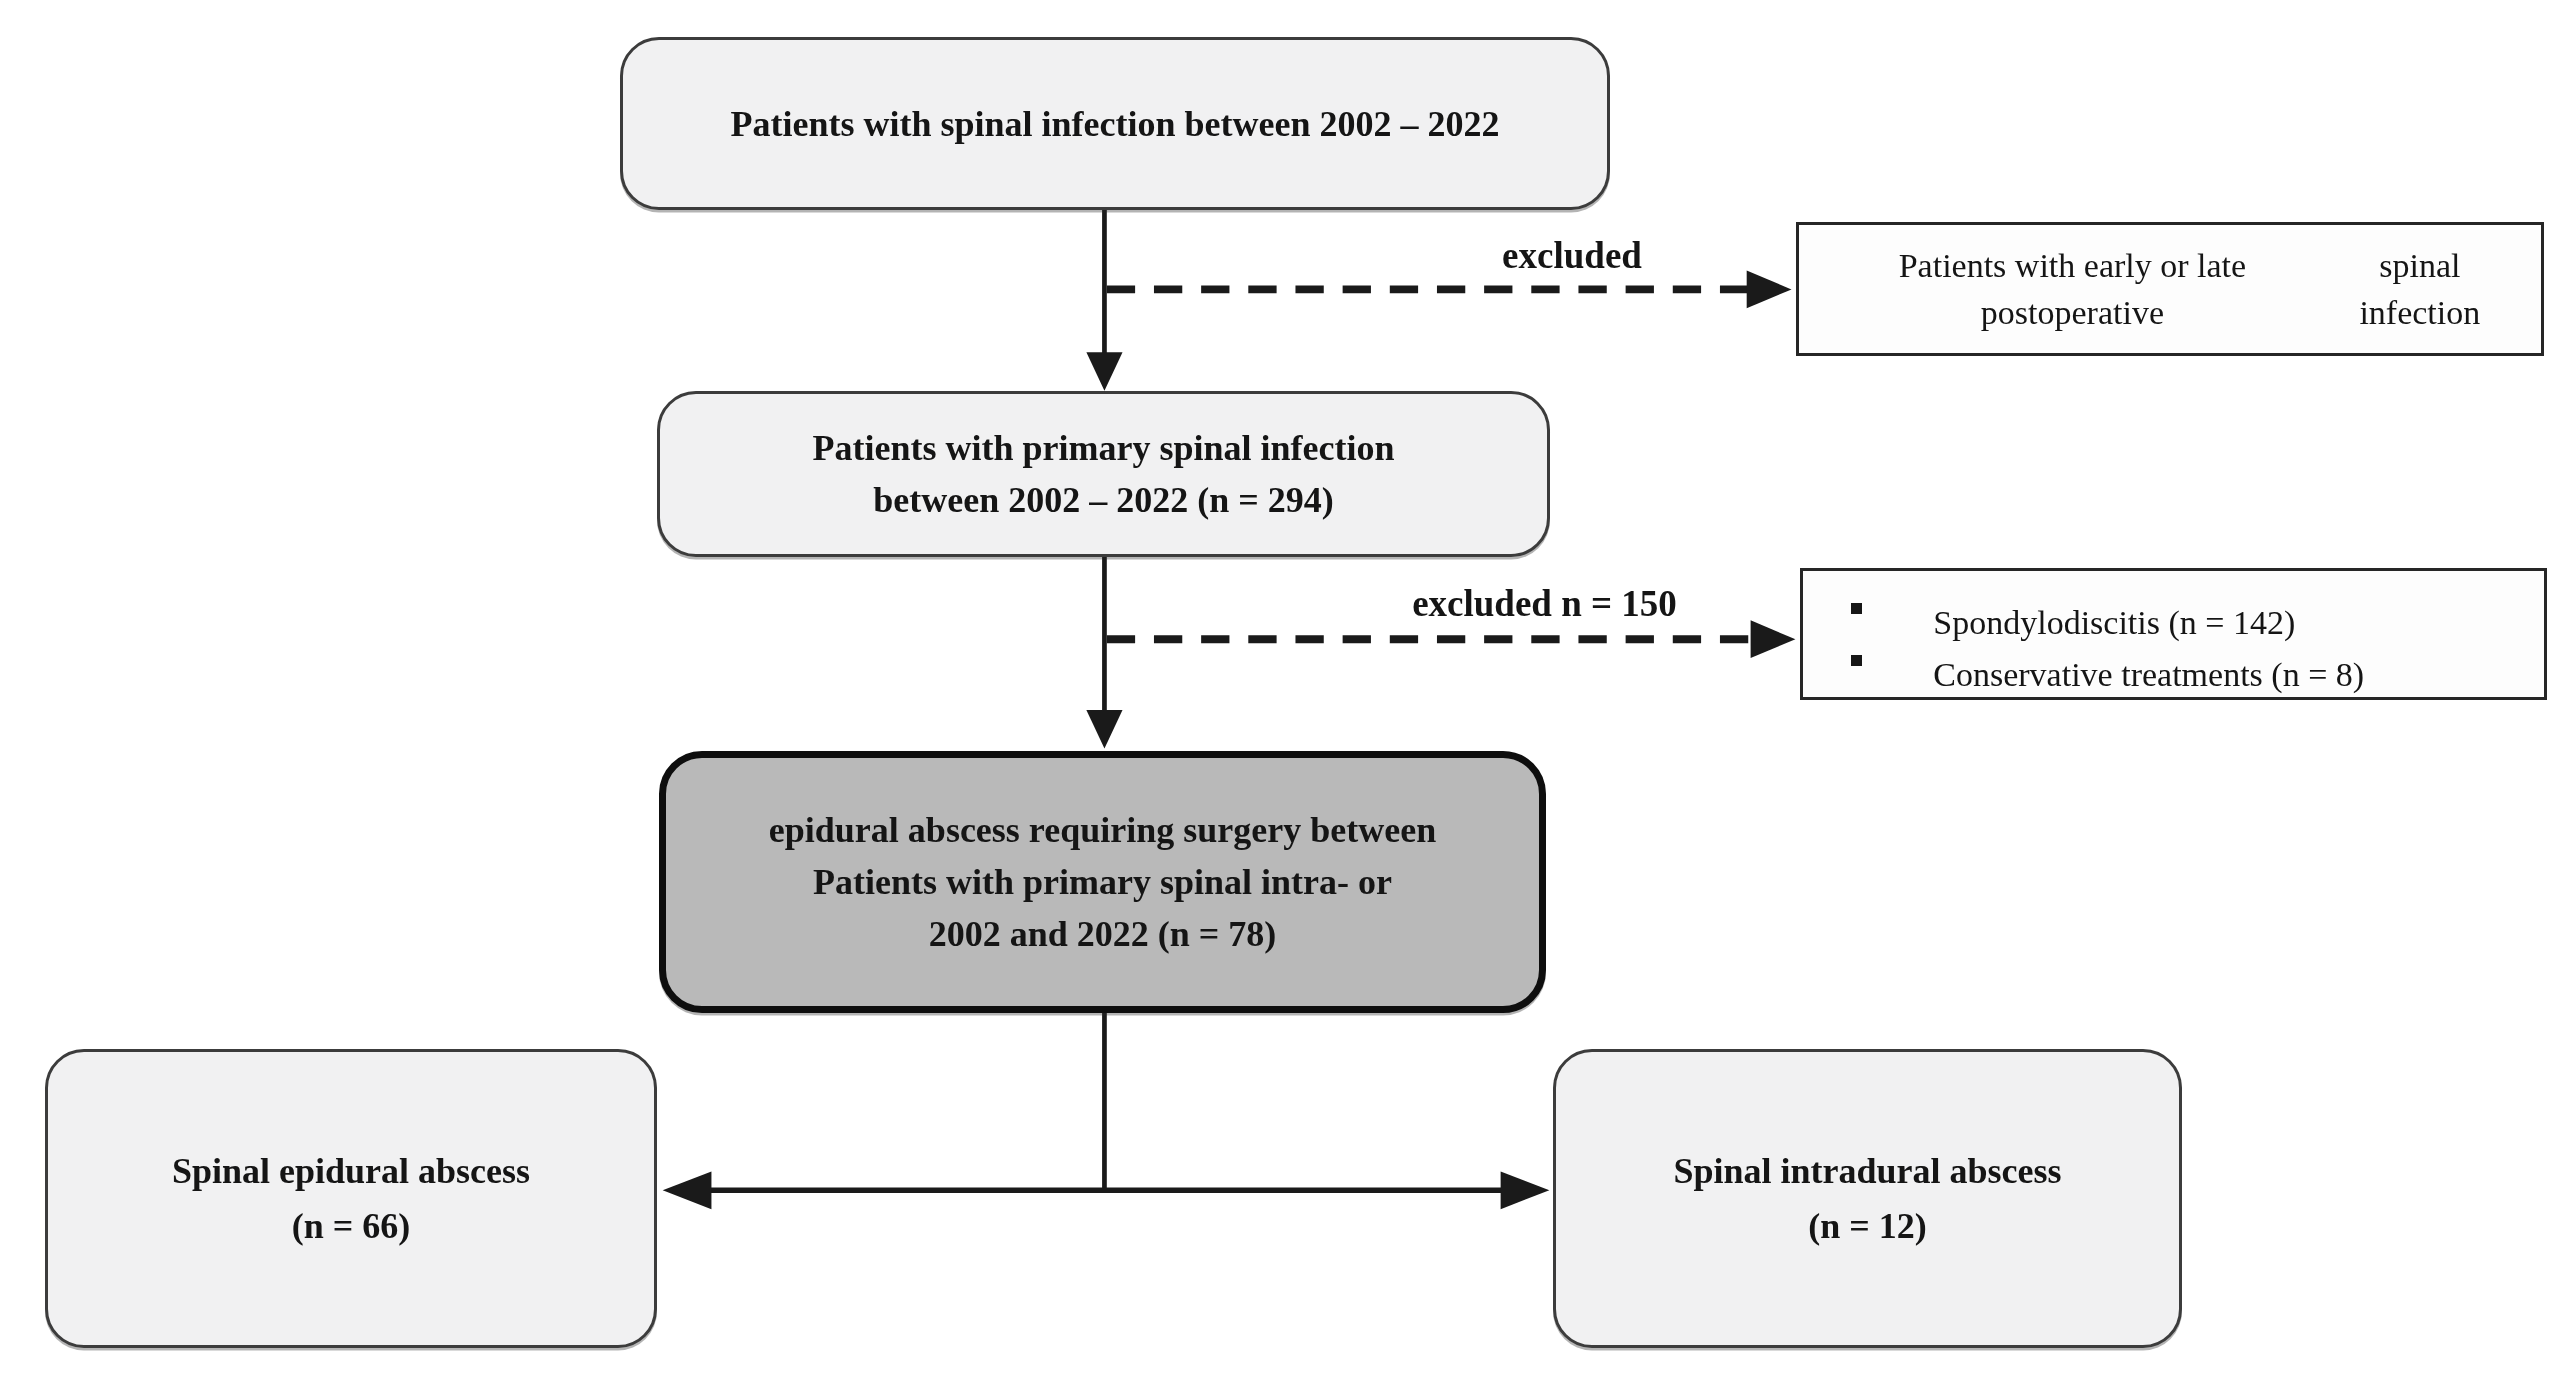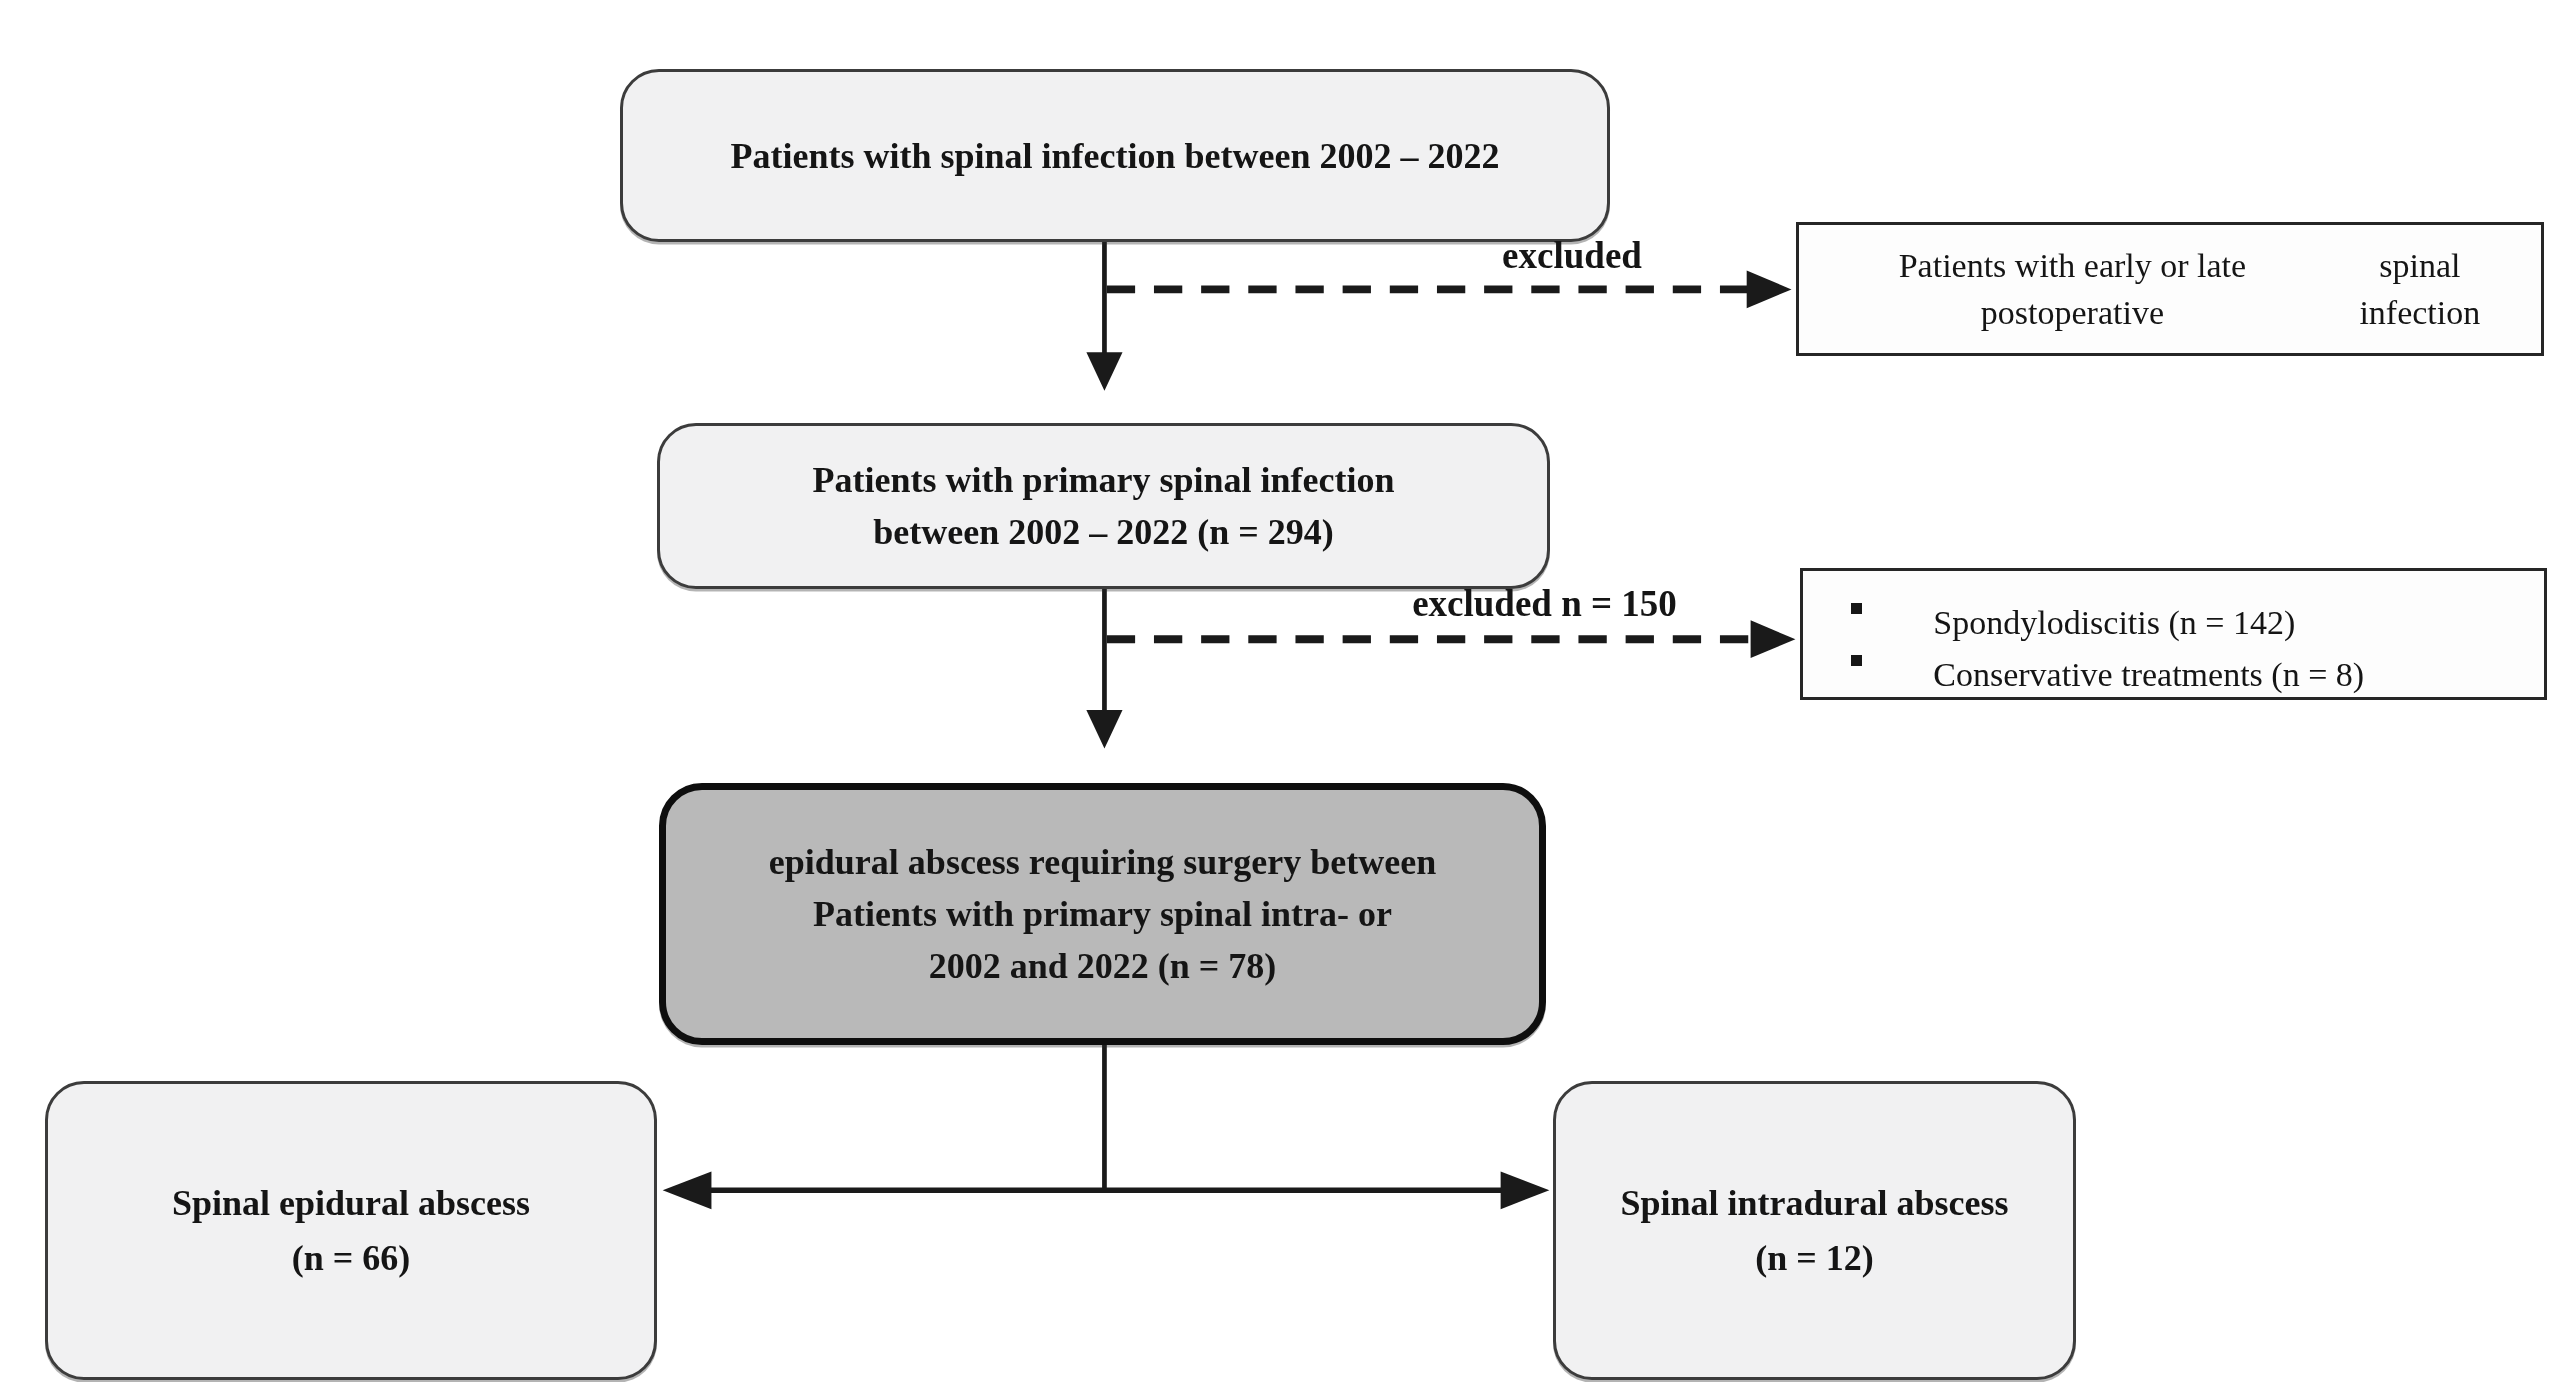--- a/index.html
+++ b/index.html
@@ -31,21 +31,20 @@
     border-radius: 39px;
     display: flex;
     flex-direction: column;
     justify-content: center;
     align-items: center;
     text-align: center;
     font-weight: bold;
     font-size: 36px;
     line-height: 52px;
     box-shadow: 0 2.4px 0 rgba(40,40,40,.35);
-    margin-top: 32px;
   }
   .rbox.dark {
     background: #b9b9b9;
     border: 7px solid #0e0e0e;
     border-radius: 43px;
   }
   
   .sqbox {
     position: absolute;
     box-sizing: border-box;
@@ -146,21 +145,21 @@
     <span class="line">epidural abscess requiring surgery between</span>
     <span class="line">Patients with primary spinal intra- or</span>
     <span class="line">2002 and 2022 (n = 78)</span>
   </div>
 
   <div class="rbox" style="left:45px; top:1049px; width:612px; height:299px; padding:0 31px; line-height:55px;">
     <span class="line">Spinal epidural abscess</span>
     <span class="line">(n = 66)</span>
   </div>
 
-  <div class="rbox" style="left:1553px; top:1049px; width:523px; height:299px; padding:8px 31px; line-height:55px;">
+  <div class="rbox" style="left:1553px; top:1049px; width:629px; height:299px; padding:8px 31px; line-height:55px;">
     <span class="line">Spinal intradural abscess</span>
     <span class="line">(n = 12)</span>
   </div>
 
   <div class="excl-label" style="left:1415px; top:236px; width:314px;">excluded</div>
 
   <div class="sqbox centered" style="left:1796px; top:222px; width:748px; height:134px; padding:0 23.6px;">
     <span class="line">Patients with early or late postoperative</span>
     <span class="line">spinal infection</span>
   </div>

